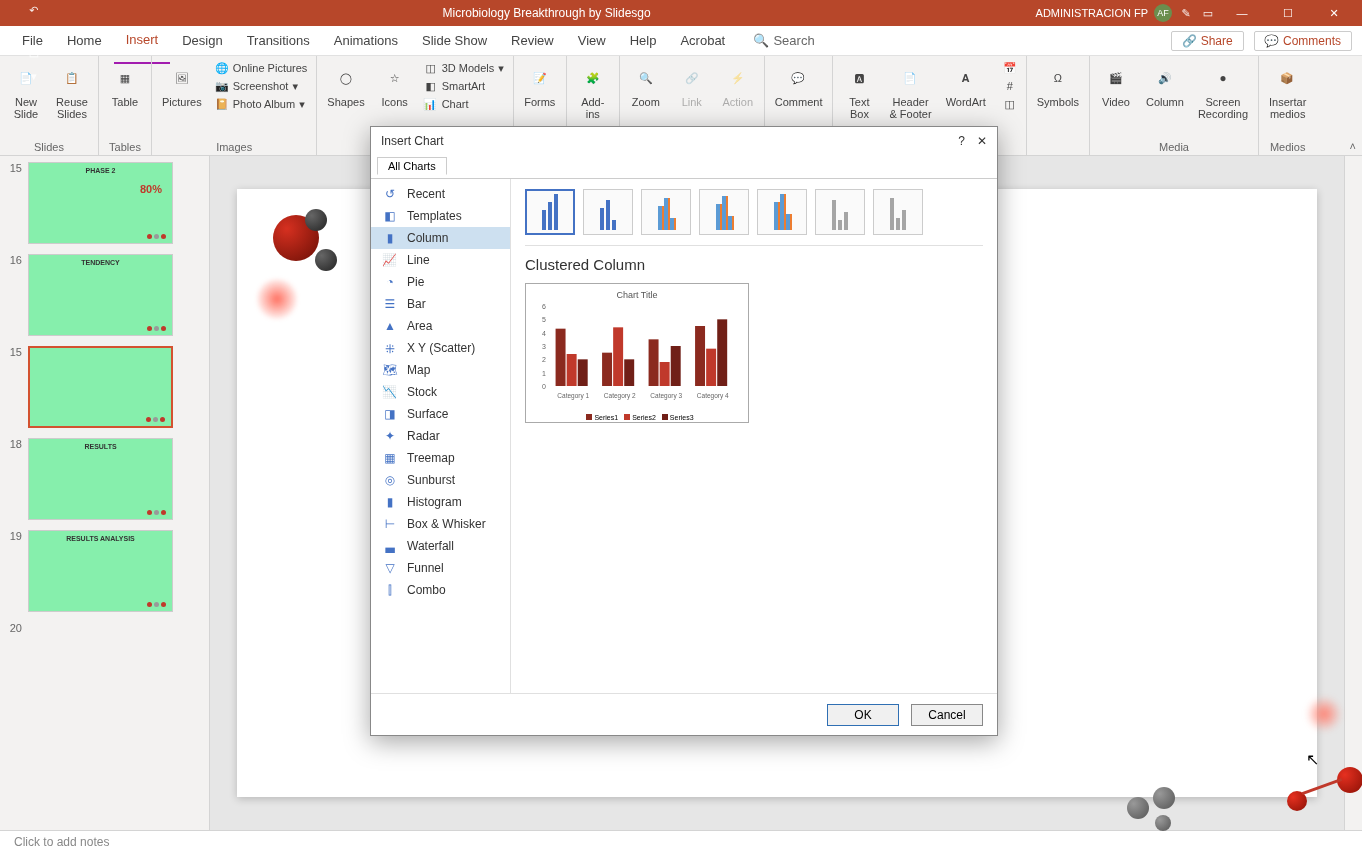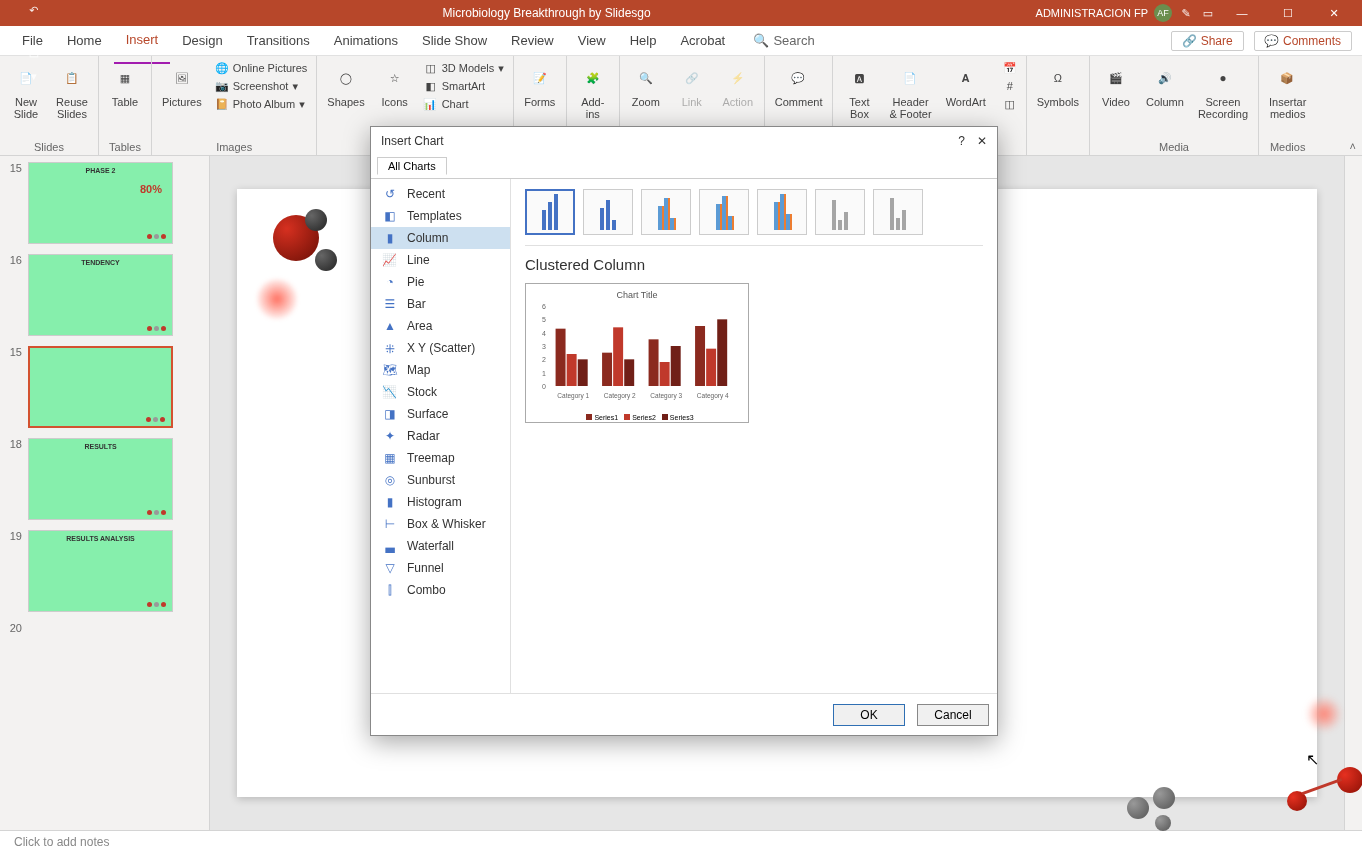--- a/index.html
+++ b/index.html
@@ -62,21 +62,21 @@
 .cat-item { display: flex; align-items: center; gap: 8px; padding: 4px 10px; font-size: 12px; color: #333; cursor: pointer; }
 .cat-item.selected { background: #cde0f0; }
 .cat-icon { width: 18px; height: 14px; display: inline-flex; align-items: center; justify-content: center; color: #4472c4; }
 .chart-preview-area { flex: 1; padding: 10px 14px; }
 .subtypes { display: flex; gap: 8px; border-bottom: 1px solid #e0e0e0; padding-bottom: 10px; }
 .subtype { width: 50px; height: 46px; border: 1px solid #ccc; background: #fafafa; display: flex; align-items: flex-end; justify-content: center; gap: 2px; padding: 4px; cursor: pointer; }
 .subtype.selected { border: 1px solid #4472c4; box-shadow: inset 0 0 0 1px #4472c4; }
 .preview-title { font-size: 15px; color: #323232; margin: 10px 0; }
 .preview-box { width: 224px; height: 140px; border: 1px solid #aaa; background: #fff; padding: 6px; }
 .preview-chart-title { text-align: center; font-size: 9px; color: #555; }
-.dialog-footer { height: 42px; border-top: 1px solid #e0e0e0; display: flex; justify-content: flex-end; align-items: center; gap: 12px; padding: 0 8px; }
+.dialog-footer { height: 42px; border-top: 1px solid #e0e0e0; display: flex; justify-content: flex-end; align-items: center; gap: 12px; padding: 0 14px; }
 .dlg-btn { width: 72px; height: 22px; border: 1px solid #888; background: #f0f0f0; font-size: 12px; }
 .dlg-btn.primary { border: 1.5px solid #2f6fb3; }
 
 
 .molecule { position: absolute; }
 .atom { border-radius: 50%; position: absolute; }
 .cursor-arrow { position: absolute; top: 594px; left: 1096px; font-size: 16px; color: #000; z-index: 200; }
 
 .mini-bar { display: inline-block; width: 4px; background: #4472c4; }
 </style>

